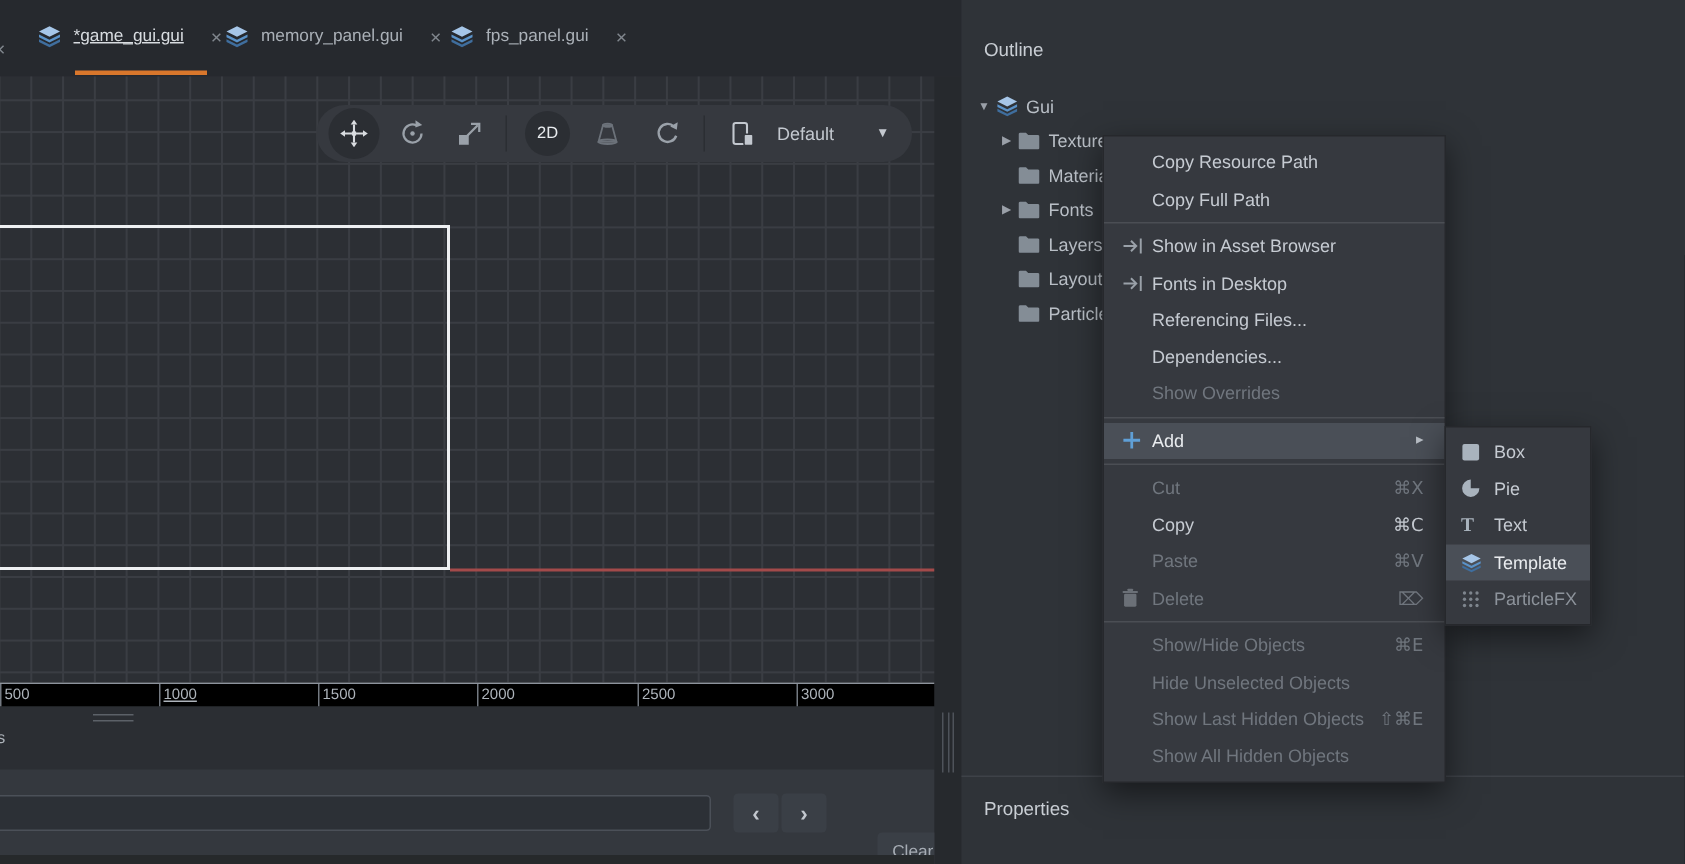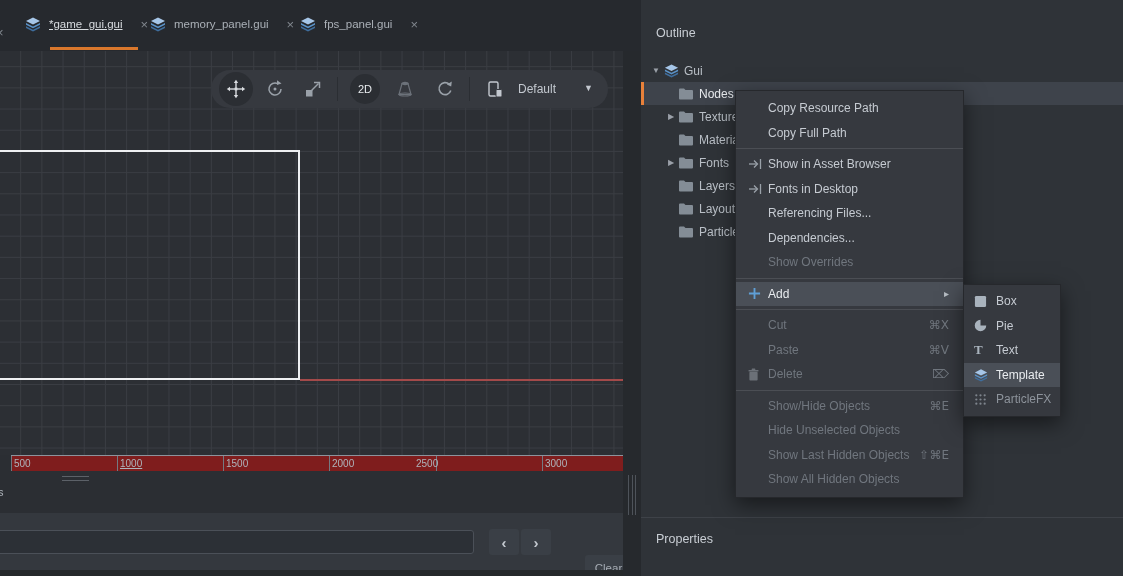--- a/index.html
+++ b/index.html
@@ -33,21 +33,21 @@
 
   .vtoolbar { position:absolute; left:211px; top:70px; width:397px; height:38px; border-radius:19px; background:#36393f; }
   .tool-circle { position:absolute; border-radius:50%; background:#2b2e33; display:flex; align-items:center; justify-content:center; }
   .ticon22 { position:absolute; width:22px; height:22px; top:8px; display:flex; align-items:center; justify-content:center; }
   .tsep { position:absolute; top:7px; width:1px; height:24px; background:#2b2e33; }
   .tb-label { position:absolute; top:12px; font-size:12px; color:#c3c8cf; }
   .tb-arrow { position:absolute; top:13px; font-size:9px; color:#c3c8cf; }
   .twod-text { font-size:11px; font-weight:normal; color:#e8ebee; }
 
   
-  .ruler { position:absolute; left:0; top:455px; width:623px; height:16px; background:#7f1d1d; border-top:1px solid #8d939c;margin-left:11px; }
+  .ruler { position:absolute; left:0; top:455px; width:623px; height:16px; background:#000000; border-top:1px solid #8d939c; }
   .rtick { position:absolute; top:0; width:1px; height:15px; background:#747a82; }
   .rlabel { position:absolute; top:2px; font-size:10px; color:#aeb4bb; }
   .under-ruler { position:absolute; left:0; top:471px; width:623px; height:42px; background:#2b2e33; }
   .hscroll { position:absolute; left:62px; top:5px; width:27px; height:5px;
              border-top:1px solid #5c6168; border-bottom:1px solid #5c6168; }
   .cropped-s { position:absolute; left:-2px; top:15px; font-size:11px; color:#aeb4bb; }
 
   
   .bottombar { position:absolute; left:0; top:513px; width:623px; height:57px; background:#34383e; }
   .bstrip { position:absolute; left:0; top:570px; width:623px; height:6px; background:#26292b; }
@@ -210,21 +210,21 @@
   <div class="ruler" id="ruler">
       <div class="rtick" style="left: 0px;"></div>
       <span class="rlabel" style="left: 3px;">500</span>
       <div class="rtick" style="left: 106px;"></div>
       <span class="rlabel" style="left: 109px; text-decoration: underline;">1000</span>
       <div class="rtick" style="left: 212px;"></div>
       <span class="rlabel" style="left: 215px;">1500</span>
       <div class="rtick" style="left: 318px;"></div>
       <span class="rlabel" style="left: 321px;">2000</span>
       <div class="rtick" style="left: 425px;"></div>
-      <span class="rlabel" style="left: 405px;">2500</span>
+      <span class="rlabel" style="left: 428px;">2500</span>
       <div class="rtick" style="left: 531px;"></div>
       <span class="rlabel" style="left: 534px;">3000</span>
     </div>
 
   <div class="under-ruler">
     <div class="hscroll"></div>
     <span class="cropped-s">s</span>
   </div>
 
   <div class="bottombar">
@@ -246,29 +246,20 @@
           <span class="texp">▼</span>
           <span class="tico">
             <svg width="15" height="15" viewBox="0 0 16 16">
               <path d="M8 1.5 15 5 8 8.5 1 5Z" fill="#a6c6e8"></path>
               <path d="M1 7 8 10.5 15 7 15 8.8 8 12.3 1 8.8Z" fill="#5a92c8"></path>
               <path d="M1 10.2 8 13.7 15 10.2 15 12 8 15.5 1 12Z" fill="#3f6e9e"></path>
             </svg>
           </span>
           <span class="tname">Gui</span>
         </div>
-        <div class="trow selected" style="padding-left: 24px;">
-          <span class="texp"></span>
-          <span class="tico">
-            <svg width="14" height="12" viewBox="0 0 14 12">
-              <path d="M0 1.5 Q0 .5 1 .5 H5 L6.5 2 H13 Q14 2 14 3 V10.5 Q14 11.5 13 11.5 H1 Q0 11.5 0 10.5Z" fill="#848d96"></path>
-            </svg>
-          </span>
-          <span class="tname">Nodes</span>
-        </div>
         <div class="trow" style="padding-left: 24px;">
           <span class="texp">▶</span>
           <span class="tico">
             <svg width="14" height="12" viewBox="0 0 14 12">
               <path d="M0 1.5 Q0 .5 1 .5 H5 L6.5 2 H13 Q14 2 14 3 V10.5 Q14 11.5 13 11.5 H1 Q0 11.5 0 10.5Z" fill="#848d96"></path>
             </svg>
           </span>
           <span class="tname">Textures</span>
         </div>
         <div class="trow" style="padding-left: 24px;">
@@ -371,20 +362,25 @@
           </svg>
         </span>
         <span class="mi-label">Add</span>
         <span class="mi-arrow">▸</span>
       </div>
       <div class="msep"></div>
       <div class="mi dis">
         <span class="mi-ico"></span>
         <span class="mi-label">Cut</span>
         <span class="mi-short">⌘X</span>
+      </div>
+      <div class="mi">
+        <span class="mi-ico"></span>
+        <span class="mi-label">Copy</span>
+        <span class="mi-short">⌘C</span>
       </div>
       <div class="mi dis">
         <span class="mi-ico"></span>
         <span class="mi-label">Paste</span>
         <span class="mi-short">⌘V</span>
       </div>
       <div class="mi dis">
         <span class="mi-ico">
           <svg width="11" height="13" viewBox="0 0 12 14" fill="#6b7077">
             <rect x="1.5" y="4" width="9" height="9.5" rx="1"></rect>

